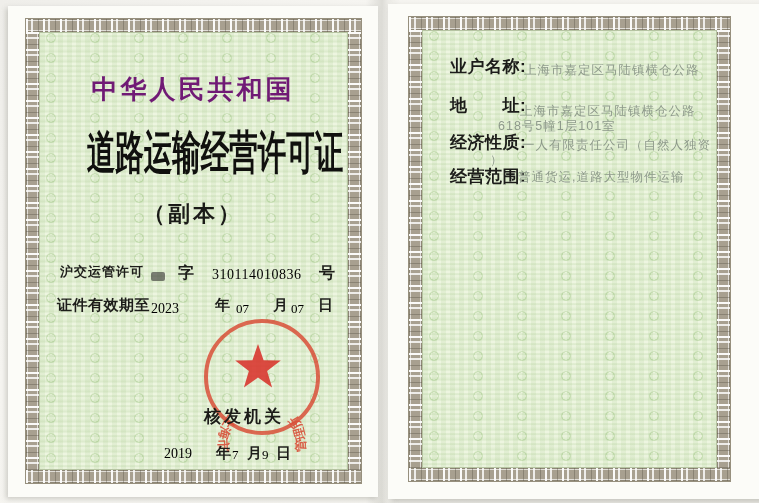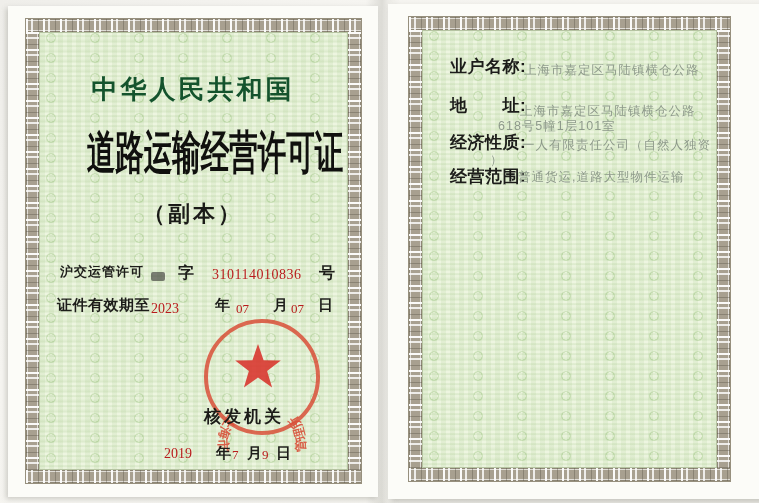--- a/index.html
+++ b/index.html
@@ -38,29 +38,29 @@
     background-color:#edf5e0;
     background-image:
       radial-gradient(circle at 11px 5px,rgba(128,180,96,0) 0 3.5px,rgba(128,180,96,.38) 4px,rgba(128,180,96,0) 5.5px),
       repeating-linear-gradient(180deg,rgba(124,176,92,0) 0 2px,rgba(124,176,92,.22) 3px,rgba(124,176,92,.05) 4px,rgba(124,176,92,0) 5px,rgba(124,176,92,.16) 9px,rgba(124,176,92,0) 10px),
       repeating-linear-gradient(90deg,rgba(124,176,92,.10) 0 5px,rgba(124,176,92,0) 5px 9px);
     background-size:44px 20px,auto,auto;}
   
   .abs{position:absolute;}
   .country{left:30px;width:310px;top:66px;text-align:center;
     font-family:"Liberation Serif",serif;font-weight:700;font-size:26px;
-    letter-spacing:3px;color:#14532d;white-space:nowrap;}
+    letter-spacing:3px;color:#701a75;white-space:nowrap;}
   .doc-title{left:0;width:370px;top:116px;text-align:center;white-space:nowrap;}
   .doc-title span{display:inline-block;font-family:"Liberation Sans",sans-serif;
     font-weight:900;font-size:46px;color:#10100e;transform:scaleX(.62);transform-origin:center;}
   .copy-type{left:30px;width:310px;top:193px;text-align:center;
     font-family:"Liberation Serif",serif;font-weight:600;font-size:22px;
     letter-spacing:3px;color:#1a1a18;}
   .serif-b{font-family:"Liberation Serif",serif;font-weight:700;color:#1d1d1a;}
-  .typed{font-family:"Liberation Serif",serif;color:#b91c1c;}
+  .typed{font-family:"Liberation Serif",serif;color:#000000;}
   .lic-prefix{left:52px;top:257px;font-size:13px;letter-spacing:1px;}
   .redaction{left:143px;top:266px;width:14px;height:9px;border-radius:2px;
     background:rgba(45,45,42,.6);filter:blur(.6px);}
   .lic-zi{left:170px;top:257px;font-size:16px;}
   .lic-number{left:204px;top:261px;font-size:14px;letter-spacing:.5px;}
   .lic-hao{left:311px;top:257px;font-size:16px;}
   .valid-label{left:49px;top:290px;font-size:15px;letter-spacing:.5px;}
   .valid-year{left:143px;top:295px;font-size:14px;}
   .valid-u1{left:207px;top:290px;font-size:15px;}
   .valid-month{left:228px;top:295px;font-size:13px;}

